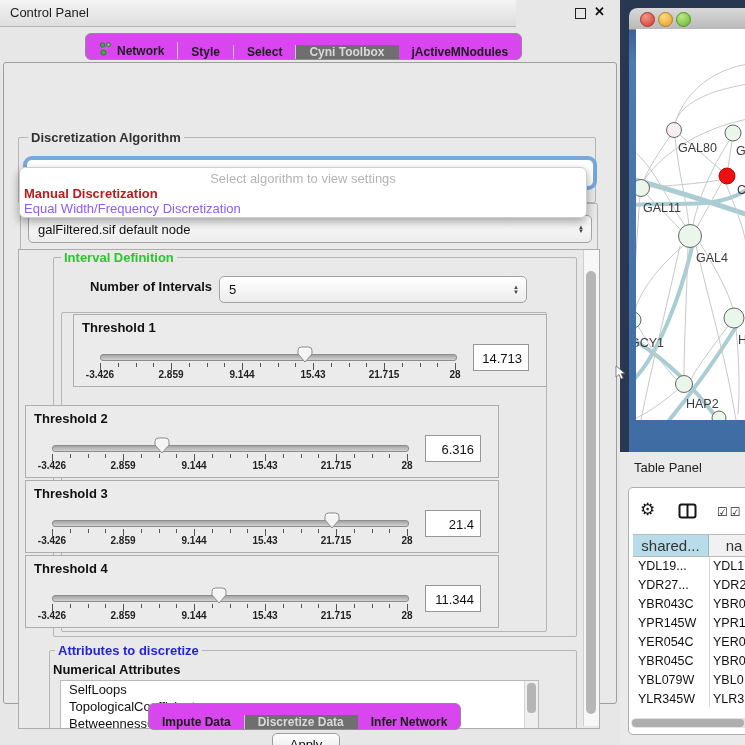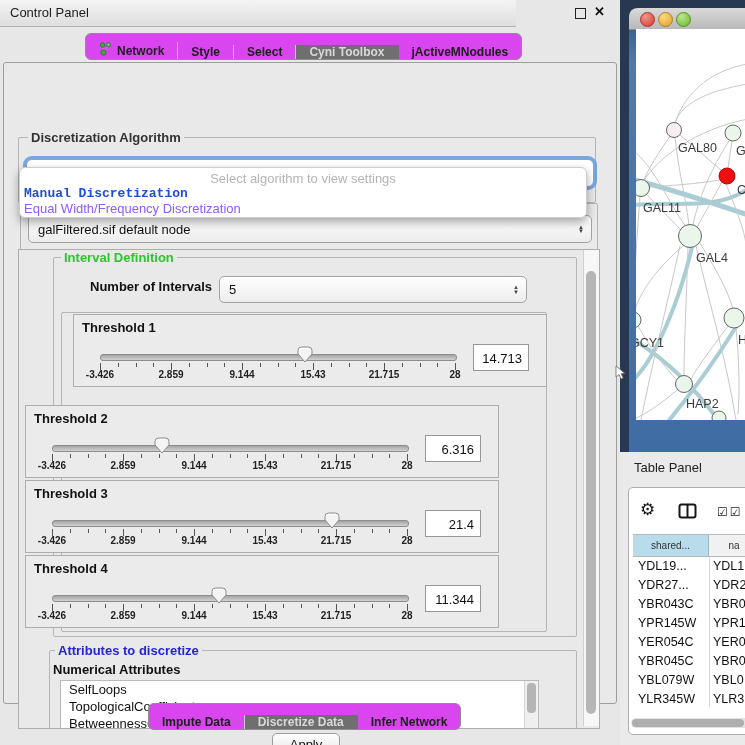--- a/index.html
+++ b/index.html
@@ -37,21 +37,21 @@
   .spinner{display:flex;flex-direction:column;align-items:center;justify-content:center;
            font-size:6px;line-height:4.5px;color:#444;padding-right:7px;}
 
   #algo-group{left:14px;top:74px;width:576px;height:64px;}
   #algo-title{left:24px;top:67px;}
   #algo-combo-ring{left:22px;top:96px;width:566px;height:26px;border-radius:6px;background:#fff;
                    box-shadow:0 0 0 3px rgba(98,156,220,.85);border:1px solid #7fa8d6;}
   #algo-popup{left:15px;top:88px;width:566px;height:49px;background:#fff;border:1px solid #cdcdcd;
               border-radius:6px;box-shadow:0 4px 10px rgba(0,0,0,.35);z-index:40;font-size:13px;margin-top:16px;}
   #algo-popup .ph{position:absolute;left:0;right:0;top:3px;text-align:center;color:#b4b4b4;}
-  #algo-popup .opt1{position:absolute;left:4px;top:18px;font-weight:bold;color:#1d4ed8;font-family:Liberation Mono, monospace;}
+  #algo-popup .opt1{position:absolute;left:4px;top:18px;font-weight:bold;color:#b91c1c;}
   #algo-popup .opt2{position:absolute;left:4px;top:33px;color:#8b5cf6;}
 
   #td-group{left:16px;top:140px;width:576px;height:46px;}
   #td-title{left:22px;top:133px;}
   #td-combo{left:24px;top:152px;width:562px;height:26px;}
 
   #scroll-area{left:14px;top:186px;width:580px;height:478px;border:1px solid #adadad;background:#e9e9e9;overflow:hidden;}
   #v-scrollbar{left:564px;top:0;width:15px;height:476px;background:#f7f7f7;border-left:1px solid #cfcfcf;}
   #v-thumb{left:2px;top:21px;width:10px;height:443px;background:#b6b6b6;border-radius:5px;}
 
@@ -94,21 +94,21 @@
   #tl-yellow{left:29px;background:radial-gradient(circle at 35% 28%,#ffd97a,#dd9c2f);border:1px solid #b27d26;}
   #tl-green{left:47px;background:radial-gradient(circle at 35% 28%,#bbe98a,#69b52f);border:1px solid #558f27;}
   #net-canvas{left:7px;top:21px;width:109px;height:391px;background:#fff;overflow:hidden;}
 
   #tp-region{left:620px;top:452px;width:125px;height:361px;background:#eaeaea;}
   #tp-title{left:14px;top:8px;font-size:13px;color:#222;}
   #tp-card{left:8px;top:35px;width:130px;height:246px;background:#fff;border:1px solid #aeaeae;border-radius:5px;}
   #tp-gear{left:11px;top:13px;font-size:17px;color:#161616;line-height:17px;}
   #tp-cols-icon{left:49px;top:15px;}
   #tp-checks{left:88px;top:17px;font-size:12px;color:#222;letter-spacing:2px;}
-  .tp-head{position:absolute;top:46px;height:23px;font-size:10px;color:#333;display:flex;align-items:center;justify-content:center;
+  .tp-head{position:absolute;top:46px;height:23px;font-size:15px;color:#333;display:flex;align-items:center;justify-content:center;
            border-top:1px solid #b9b9b9;border-bottom:1px solid #b9b9b9;box-sizing:border-box;}
   #tp-head-1{left:4px;width:76px;background:#b9dcea;border-right:1px solid #96b9c8;}
   #tp-head-2{left:80px;width:50px;background:#f1f1f1;}
   #tp-rows{left:4px;top:69px;width:126px;height:150px;overflow:hidden;}
   .tp-row{position:absolute;left:0;width:126px;height:19px;font-size:12.5px;color:#111;}
   .tp-c1{position:absolute;left:5px;top:2px;width:70px;white-space:nowrap;overflow:hidden;}
   .tp-c2{position:absolute;left:80px;top:2px;white-space:nowrap;}
   #tp-colsep{left:80px;top:69px;width:1px;height:150px;background:#d8d8d8;}
   #tp-hscroll{left:2px;top:230px;width:126px;height:10px;background:#e3e3e3;border-radius:5px;}
   #tp-hthumb{position:absolute;left:1px;top:1px;width:112px;height:8px;background:#aeaeae;border-radius:4px;}

